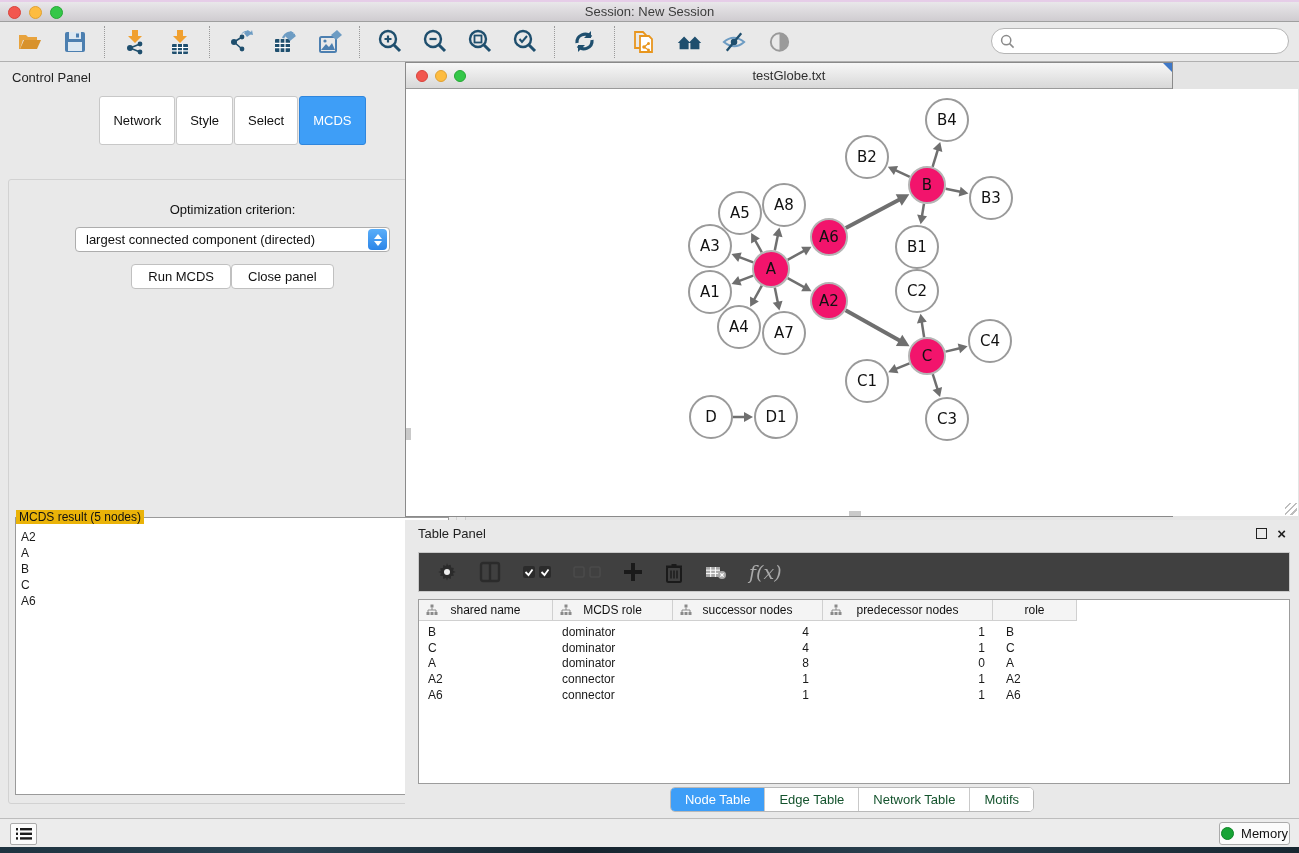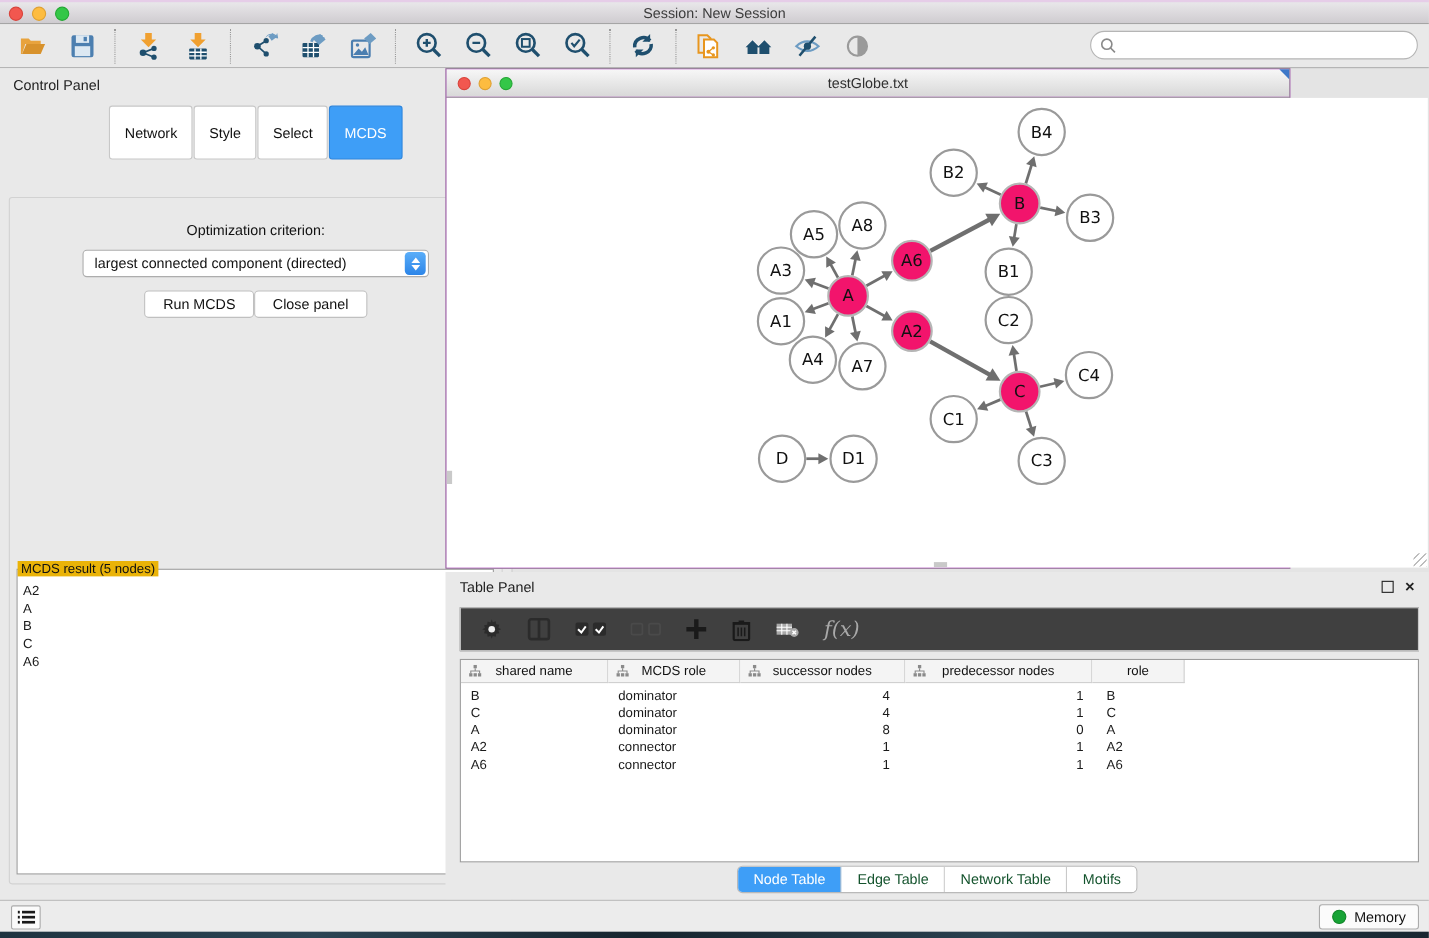--- a/index.html
+++ b/index.html
@@ -50,21 +50,21 @@
   .cp-buttons { display:flex; justify-content:center; margin-top:12px; }
   .cp-btn { background:#fff; border:1px solid #c0c0c0; border-radius:4px; font-size:13px; padding:4px 16px; cursor:pointer; color:#111; }
   .mcds-fieldset { position:absolute; left:6px; right:7px; top:330px; bottom:8px;
     border:1px solid #9a9a9a; background:#fff; }
   .mcds-legend { font-size:12px; padding:0 3px; color:#111; background:#eab308; }
   .mcds-list { position:absolute; left:1px; right:13px; top:2px; bottom:2px; overflow:hidden; font-size:12px; padding:3px 0 0 4px; background:#fff; }
   .mcds-list div { line-height:16px; cursor:default; }
   .mcds-scroll { position:absolute; right:1px; top:2px; bottom:2px; width:11px; background:#fafafa; border-left:1px solid #e3e3e3; cursor:pointer; }
 
   
-  .net-window { position:absolute; left:405px; top:62px; width:768px; height:455px; border:1px solid #8a8a8a; background:#d946ef; }
+  .net-window { position:absolute; left:405px; top:62px; width:768px; height:455px; border:1px solid #8a8a8a; background:#737373; }
   .net-titlebar { height:26px; background:linear-gradient(#f7f7f7,#d8d8d8); border-bottom:1px solid #9a9a9a;
     display:flex; align-items:center; justify-content:center; position:relative; }
   .net-traffic { position:absolute; left:10px; top:7px; display:flex; gap:7px; }
   .light.sm { width:12px; height:12px; }
   .net-title { font-size:13px; color:#2f2f2f; }
   .net-resize-corner { position:absolute; right:0; top:0; width:0; height:0; border-left:9px solid transparent; border-top:9px solid #3e78c8; }
   .net-canvas { position:relative; width:892px; height:427px; background:#fff; overflow:hidden; }
   .net-grip { position:absolute; right:1px; bottom:1px; width:12px; height:12px;
     background:repeating-linear-gradient(135deg, transparent 0 3px, #bdbdbd 3px 4.5px); cursor:nwse-resize; }
   .net-scroll-left { position:absolute; left:0px; top:339px; width:5px; height:12px; background:#c9c9c9; cursor:pointer; }
@@ -92,21 +92,21 @@
   .tp-tabgroup { display:flex; border:1px solid #b9b9b9; border-radius:5px; overflow:hidden; background:#fff; }
   .tp-tab { font-size:13px; padding:4px 14px; border-right:1px solid #c9c9c9; cursor:pointer; background:#fff; color:#14532d; }
   .tp-tab:last-child { border-right:none; }
   .tp-tab.active { background:#3e9ef7; color:#fff; }
 
   
   .statusbar { position:absolute; left:0; top:818px; width:1299px; height:29px; background:#ececec; border-top:1px solid #bdbdbd; }
   .list-btn { position:absolute; left:10px; top:4px; width:27px; height:22px; background:#fbfbfb; border:1px solid #ababab; border-radius:2px;
     display:flex; align-items:center; justify-content:center; cursor:pointer; }
   .memory-btn { position:absolute; right:9px; top:3px; height:23px; background:#fbfbfb; border:1px solid #ababab; border-radius:3px;
-    display:flex; align-items:center; gap:7px; padding:0 11px; font-size:13px; cursor:pointer; color:#111; }
+    display:flex; align-items:center; gap:7px; padding:0 1px; font-size:13px; cursor:pointer; color:#111; }
   .memory-dot { width:13px; height:13px; border-radius:50%; background:#17a335; border:1px solid #0e8527; }
   .desktop-strip { position:absolute; left:0; top:847px; width:1299px; height:6px;
     background:linear-gradient(90deg,#1e3340,#2b4454 22%,#16242e 45%,#2a4150 70%,#182731); }
 </style>
 </head>
 <body>
 
 <div class="titlebar">
   <div class="traffic">
     <div class="light red"></div>

